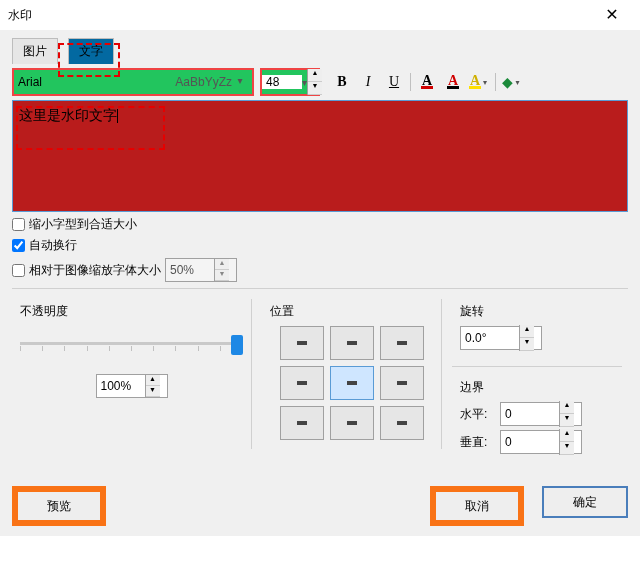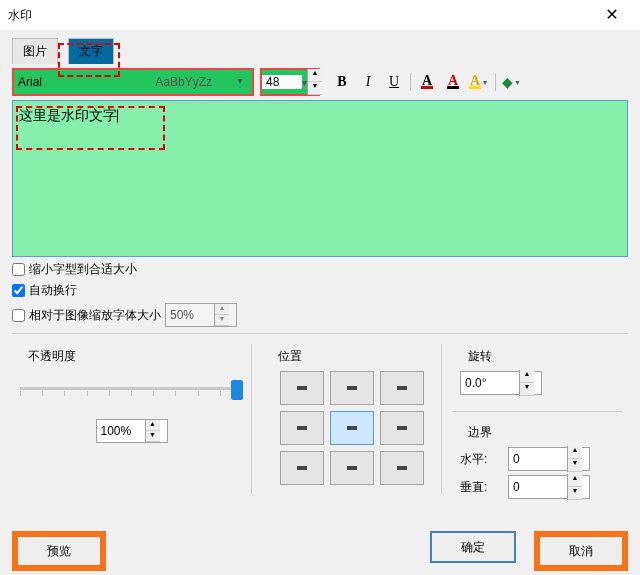--- a/index.html
+++ b/index.html
@@ -20,45 +20,45 @@
 .dd{width:16px;text-align:center;color:#555;font-size:10px}
 .sizecombo{width:56px}
 .sizecombo input{border:none;width:32px;font-size:12px;padding:0 4px;outline:none}
 .spin{display:flex;flex-direction:column;border-left:1px solid #a0a0a0}
 .spin span{font-size:7px;line-height:8px;height:12px;width:14px;text-align:center;background:#eee;border-bottom:1px solid #ccc}
 .fmtgrp{display:flex;align-items:center;gap:6px;margin-left:6px}
 .fmtbtn{width:20px;height:20px;display:flex;align-items:center;justify-content:center;font-family:"Times New Roman",serif;font-size:14px}
 .sep{width:1px;height:18px;background:#c0c0c0}
 .Acolor{font-weight:bold;font-family:"Times New Roman",serif;display:inline-flex;flex-direction:column;align-items:center;line-height:11px}
 .Acolor .bar{width:12px;height:3px}
-.textarea{background:#86efac;border:1px solid #5a9bd5;height:157px;padding:6px;box-sizing:border-box;font-size:14px;overflow:auto}
+.textarea{background:#b91c1c;border:1px solid #5a9bd5;height:112px;padding:6px;box-sizing:border-box;font-size:14px;overflow:auto}
 .chkrow{display:flex;align-items:center;gap:4px;margin:4px 0}
 .chkrow input[type=checkbox]{margin:0}
 .bgrow{display:flex;justify-content:flex-end;align-items:center;gap:6px;margin-top:-46px;margin-bottom:20px}
 .swatch{width:28px;height:22px;border:1px solid #a0a0a0;background:#f6f6f6}
 .pctcombo{display:flex;border:1px solid #a0a0a0;background:#fff;height:22px;width:70px}
 .pctcombo input{border:none;width:40px;font-size:12px;padding:0 4px;outline:none;background:transparent}
 .disabled{color:#888;background:#f4f4f4}
 hr.div{border:none;border-top:1px solid #d0d0d0;margin:6px 0}
 .lower{display:flex;gap:10px;padding:4px 0 10px 0}
 .groupbox{border:1px solid #d0d0d0;padding:8px;position:relative;box-sizing:border-box}
-.gtitle{margin:-4px 0 6px 8px}
+.gtitle{margin:-4px 0 6px 0}
 .gb-opacity{width:240px;height:150px}
 .gb-pos{width:180px;height:150px}
 .gb-right{width:170px;display:flex;flex-direction:column;gap:8px}
 .slider{position:relative;height:24px;margin:12px 0 18px 0}
 .track{position:absolute;left:0;right:0;top:10px;height:3px;background:#c9c9c9}
 .ticks{position:absolute;left:0;right:0;top:14px;height:6px;display:flex;justify-content:space-between}
 .ticks span{width:1px;height:5px;background:#c0c0c0}
 .thumb{position:absolute;top:3px;width:12px;height:20px;background:#1e88e5;border-radius:2px}
 .grid3{display:grid;grid-template-columns:repeat(3,44px);grid-template-rows:repeat(3,34px);gap:6px;justify-content:center}
 .cell{border:1px solid #a0a0a0;background:#e6e6e6;display:flex;align-items:center;justify-content:center}
 .cell.sel{background:#cfe6ff;border-color:#5a9bd5}
 .dot{width:10px;height:4px;background:#444}
-.numrow{display:flex;align-items:center;gap:8px;margin:4px 0}
+.numrow{display:flex;align-items:center;margin:4px 0}
 .numin{border:1px solid #a0a0a0;background:#fff;height:22px;display:flex;align-items:center;width:80px}
 .numin input{border:none;width:50px;padding:0 4px;font-size:12px;outline:none}
 .footer{display:flex;justify-content:space-between;padding:10px 12px;background:#f0f0f0}
 .btn{min-width:82px;height:28px;border:6px solid #f97316;background:#eee;display:flex;align-items:center;justify-content:center}
 .btn.primary{border:2px solid #4a7ebb}
 .rgap{display:flex;gap:18px}
 </style>
 </head>
 <body>
 
@@ -72,21 +72,21 @@
     <div class="tabs">
       <div class="tab">图片</div>
       <div class="tab active">文字</div>
     </div>
 
     <div class="redbox rb-tab"></div>
 
     <div class="toolbar">
       <div class="combo fontcombo">
         <span>Arial</span>
-        <span style="display:flex;align-items:flex-start;gap:20px">
+        <span style="display:flex;align-items:flex-start;gap:0">
           <span class="sample">AaBbYyZz</span>
           <span class="dd">▾</span>
         </span>
       </div>
       <div class="combo sizecombo">
         <input value="48" style="">
         <span class="dd">▾</span>
         <div class="spin">
             <span>▲</span>
             <span>▼</span>
@@ -252,17 +252,17 @@
             </div>
           </div>
         </div>
       </div>
     </div>
   </div>
 
   <div class="footer">
     <div class="btn">预览</div>
     <div class="rgap">
+      <div class="btn">取消</div>
       <div class="btn primary">确定</div>
-      <div class="btn">取消</div>
     </div>
   </div>
 </div>
 
 </body></html>

